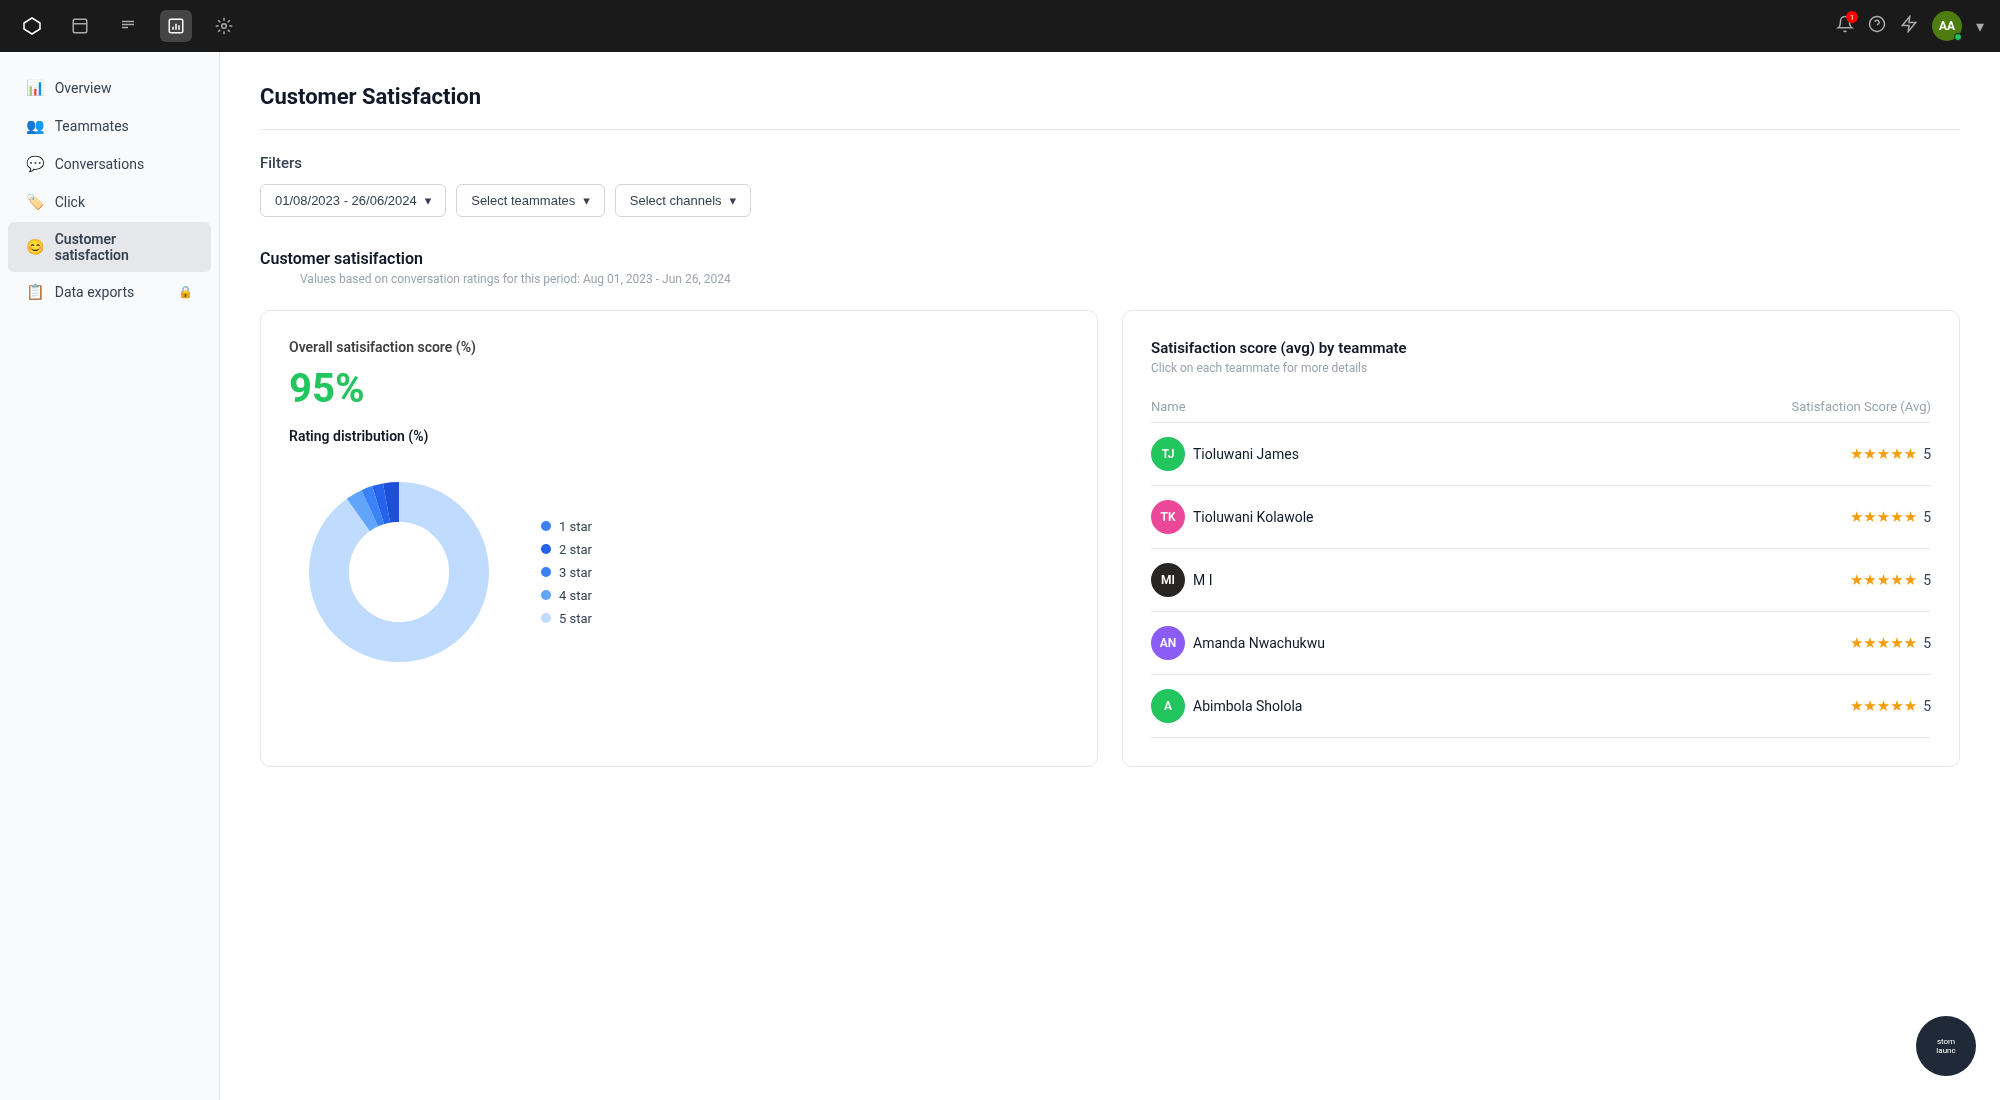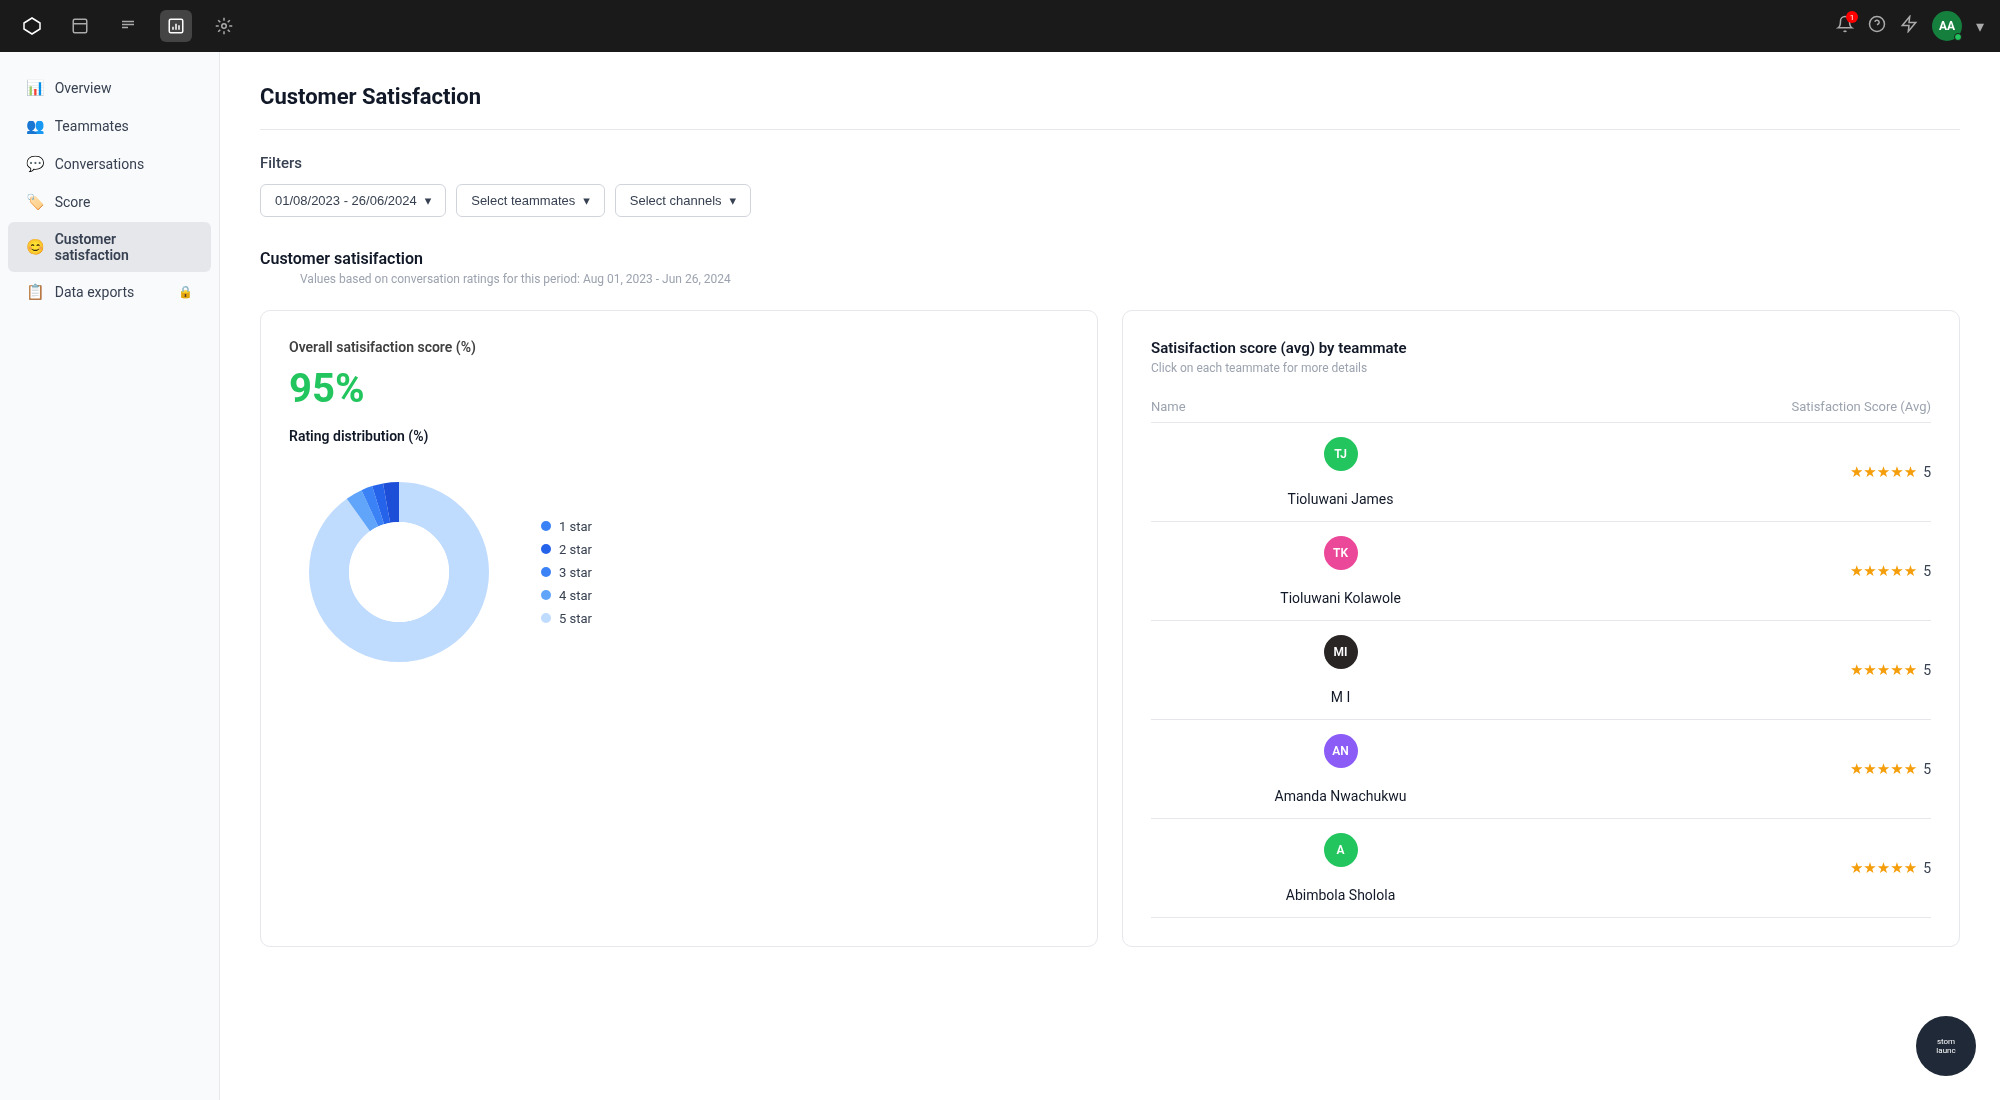--- a/index.html
+++ b/index.html
@@ -14,21 +14,21 @@
       padding: 0 16px;
       justify-content: space-between;
       flex-shrink: 0;
     }
     .topnav-left { display: flex; align-items: center; gap: 16px; }
     .topnav-right { display: flex; align-items: center; gap: 14px; }
     .nav-icon { width: 32px; height: 32px; display: flex; align-items: center; justify-content: center; border-radius: 6px; cursor: pointer; color: #aaa; font-size: 16px; }
     .nav-icon.active { background: #444; color: #fff; }
     .topnav-icon { color: #aaa; font-size: 16px; cursor: pointer; position: relative; }
     .badge { position: absolute; top: -4px; right: -4px; background: red; color: white; border-radius: 50%; width: 12px; height: 12px; font-size: 8px; display: flex; align-items: center; justify-content: center; }
-    .avatar { width: 30px; height: 30px; background: #15803d; border-radius: 50%; display: flex; align-items: center; justify-content: center; color: white; font-size: 12px; font-weight: bold; cursor: pointer; position: relative; }
+    .avatar { width: 30px; height: 30px; background: #4d7c0f; border-radius: 50%; display: flex; align-items: center; justify-content: center; color: white; font-size: 12px; font-weight: bold; cursor: pointer; position: relative; }
     .avatar-online { position: absolute; bottom: 0; right: 0; width: 8px; height: 8px; background: #22c55e; border-radius: 50%; border: 1.5px solid #1a1a1a; }
 
     
     .layout { display: flex; flex: 1; overflow: hidden; }
 
     
     .sidebar {
       width: 220px;
       background: #f9fafb;
       border-right: 1px solid #e5e7eb;
@@ -99,21 +99,21 @@
     .legend-dot { width: 10px; height: 10px; border-radius: 50%; flex-shrink: 0; }
 
     
     .table-header { font-size: 15px; font-weight: 600; color: #111827; margin-bottom: 4px; }
     .table-subheader { font-size: 12px; color: #9ca3af; margin-bottom: 16px; }
     .teammate-table { width: 100%; border-collapse: collapse; }
     .teammate-table th { text-align: left; font-size: 13px; color: #9ca3af; font-weight: 400; padding: 8px 0; border-bottom: 1px solid #e5e7eb; }
     .teammate-table th:last-child { text-align: right; }
     .teammate-table td { padding: 14px 0; border-bottom: 1px solid #e5e7eb; vertical-align: middle; }
     .teammate-row { cursor: pointer; }
-    .teammate-info { display: flex; align-items: center; gap: 20px; flex-direction: column; }
+    .teammate-info { display: flex; align-items: center; gap: 8px; }
     .teammate-avatar { width: 34px; height: 34px; border-radius: 50%; display: flex; align-items: center; justify-content: center; color: white; font-size: 12px; font-weight: 600; flex-shrink: 0; }
     .teammate-name { font-size: 14px; color: #111827; }
     .score-cell { text-align: right; display: flex; align-items: center; justify-content: flex-end; gap: 6px; }
     .stars { color: #f59e0b; font-size: 15px; }
     .score-num { font-size: 14px; color: #374151; }
 
     
     .launch-widget {
       position: fixed;
       bottom: 24px;
@@ -205,21 +205,21 @@
     <span>Teammates</span>
 
   </div>
       <div class="sidebar-item">
     <span class="sidebar-item-icon">💬</span>
     <span>Conversations</span>
 
   </div>
       <div class="sidebar-item">
     <span class="sidebar-item-icon">🏷️</span>
-    <span>Score</span>
+    <span>Click</span>
 
   </div>
       <div class="sidebar-item active">
     <span class="sidebar-item-icon">😊</span>
     <span>Customer satisfaction</span>
 
   </div>
       <div class="sidebar-item">
     <span class="sidebar-item-icon">📋</span>
     <span>Data exports</span>

